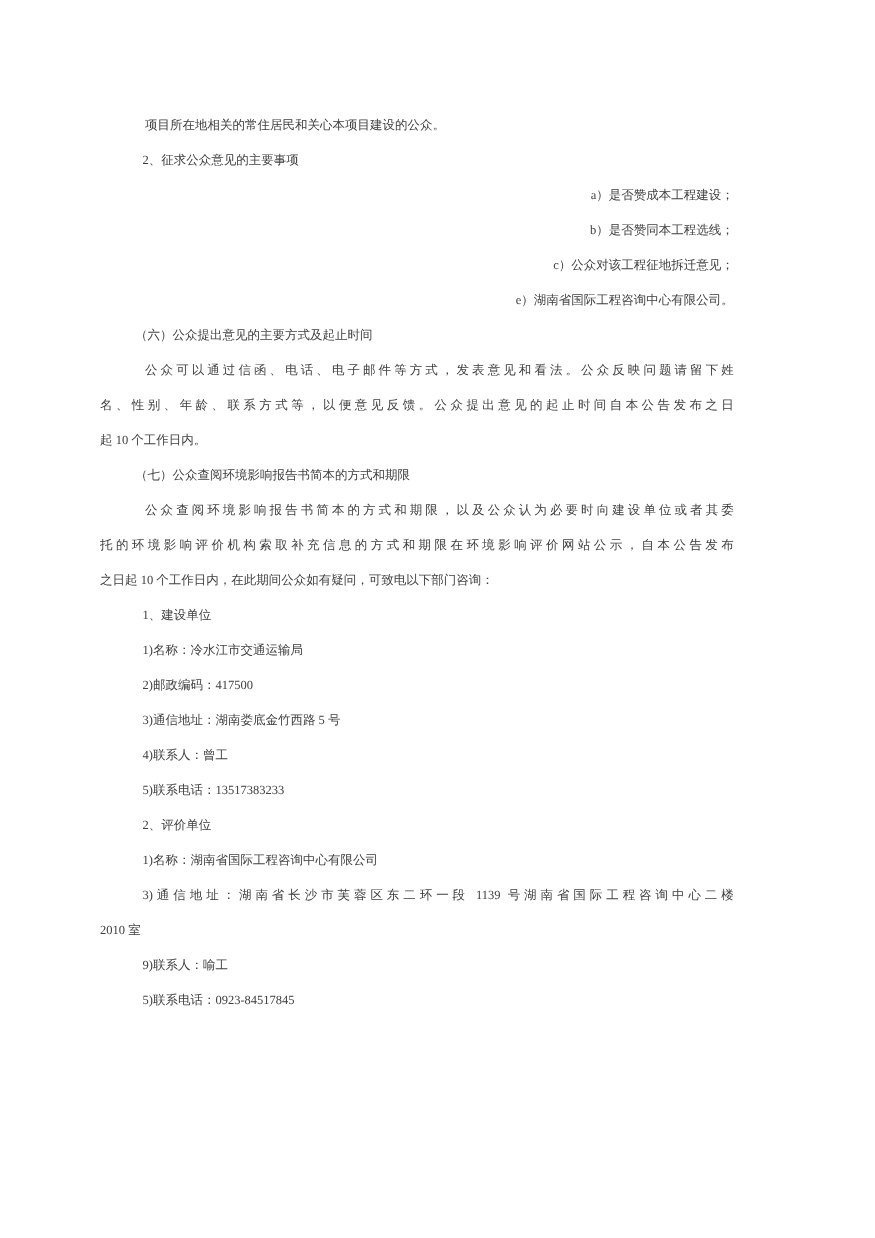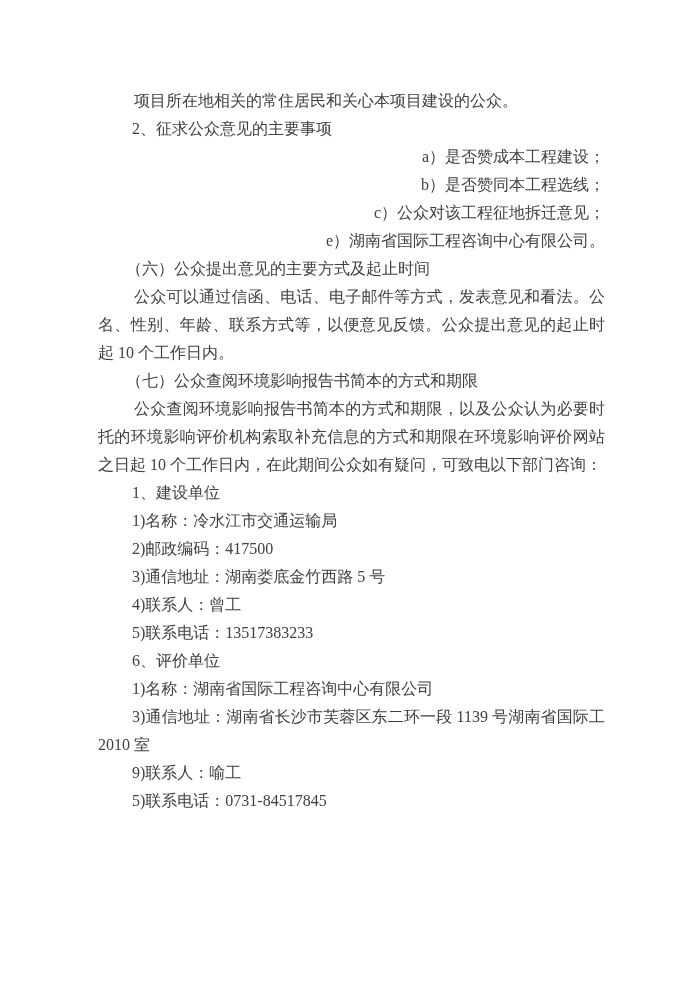--- a/index.html
+++ b/index.html
@@ -10,24 +10,24 @@
   .page {
     position: relative;
     width: 700px;
     height: 990px;
     background: #ffffff;
     overflow: hidden;
     font-family: "Liberation Serif", "DejaVu Serif", serif;
   }
   .text-block {
     position: absolute;
-    left: 98px;
+    left: 80px;
     top: 87px;
     width: 507px;
-    font-size: 16px;
+    font-size: 10px;
     line-height: 28px;
     color: #404040;
   }
   .line {
     height: 28px;
     overflow: hidden;
     white-space: nowrap;
   }
   .line.j {
     white-space: normal;
@@ -60,20 +60,20 @@
       <div class="line indent-section">（七）公众查阅环境影响报告书简本的方式和期限</div>
       <div class="line indent-para j">公众查阅环境影响报告书简本的方式和期限，以及公众认为必要时向建设单位或者其委</div>
       <div class="line indent-flush j">托的环境影响评价机构索取补充信息的方式和期限在环境影响评价网站公示，自本公告发布</div>
       <div class="line indent-flush">之日起 10 个工作日内，在此期间公众如有疑问，可致电以下部门咨询：</div>
       <div class="line indent-num">1、建设单位</div>
       <div class="line indent-detail">1)名称：冷水江市交通运输局</div>
       <div class="line indent-detail">2)邮政编码：417500</div>
       <div class="line indent-detail">3)通信地址：湖南娄底金竹西路 5 号</div>
       <div class="line indent-detail">4)联系人：曾工</div>
       <div class="line indent-detail">5)联系电话：13517383233</div>
-      <div class="line indent-num">6、评价单位</div>
+      <div class="line indent-num">2、评价单位</div>
       <div class="line indent-detail">1)名称：湖南省国际工程咨询中心有限公司</div>
       <div class="line indent-detail j">3)通信地址：湖南省长沙市芙蓉区东二环一段 1139 号湖南省国际工程咨询中心二楼</div>
       <div class="line indent-flush">2010 室</div>
       <div class="line indent-detail">9)联系人：喻工</div>
-      <div class="line indent-detail">5)联系电话：0731-84517845</div>
+      <div class="line indent-detail">5)联系电话：0923-84517845</div>
     </div>
 </div>
 
 </body></html>

